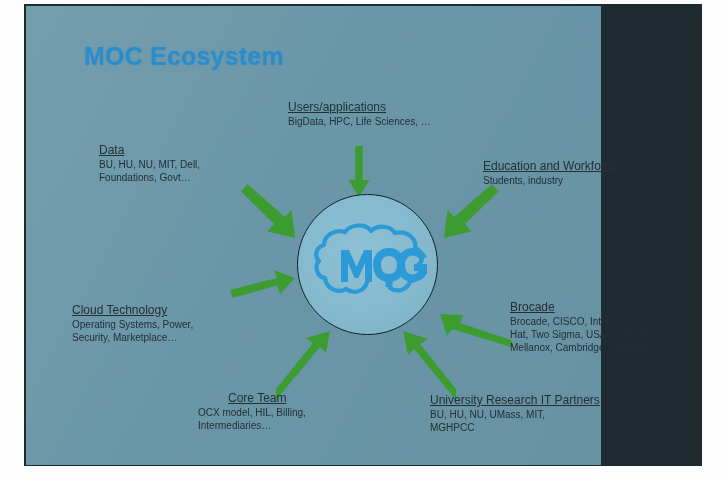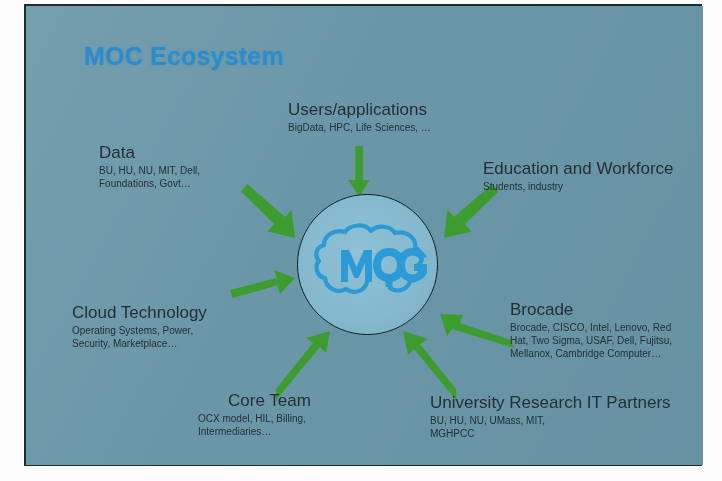--- a/index.html
+++ b/index.html
@@ -21,21 +21,21 @@
     left: 24px;
     top: 4px;
     width: 678px;
     height: 462px;
     background: #1d2a30;
   }
   #slide {
     position: absolute;
     left: 26px;
     top: 6px;
-    width: 677px;
+    width: 575px;
     height: 459px;
     background: #6a97a8;
   }
   .slide-sheen {
     position: absolute;
     inset: 0;
     background: linear-gradient(118deg, rgba(255,255,255,0.07) 0%, rgba(255,255,255,0.0) 42%, rgba(0,0,0,0.035) 100%);
     pointer-events: none;
   }
 
@@ -48,24 +48,25 @@
     color: #2b8ccc;
     letter-spacing: 0.2px;
     text-shadow: 0 0 2px rgba(43,140,204,0.45);
   }
 
   .blk {
     position: absolute;
     color: #1f2b30;
   }
   .blk .hd {
-    font-size: 17px;
+    font-size: 12px;
     color: #232f34;
     line-height: 1.22;
     white-space: nowrap;
+    text-decoration: underline;
   }
   .blk .sub {
     font-size: 10px;
     color: #242f34;
     line-height: 1.33;
     white-space: nowrap;
   }
   .blk .sub b { font-weight: normal; }
 
   

